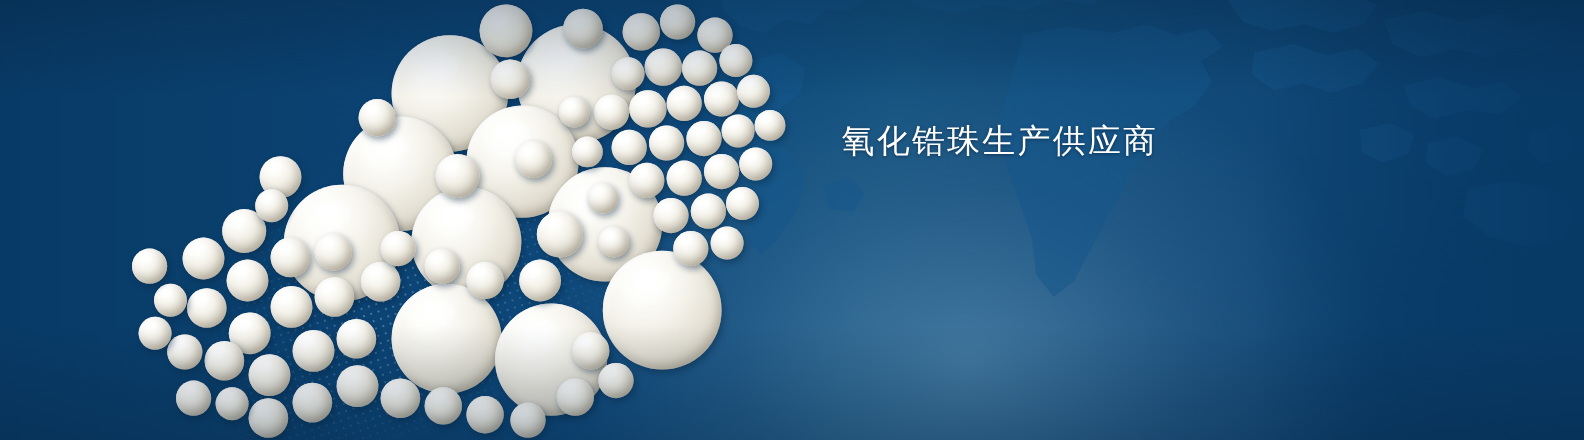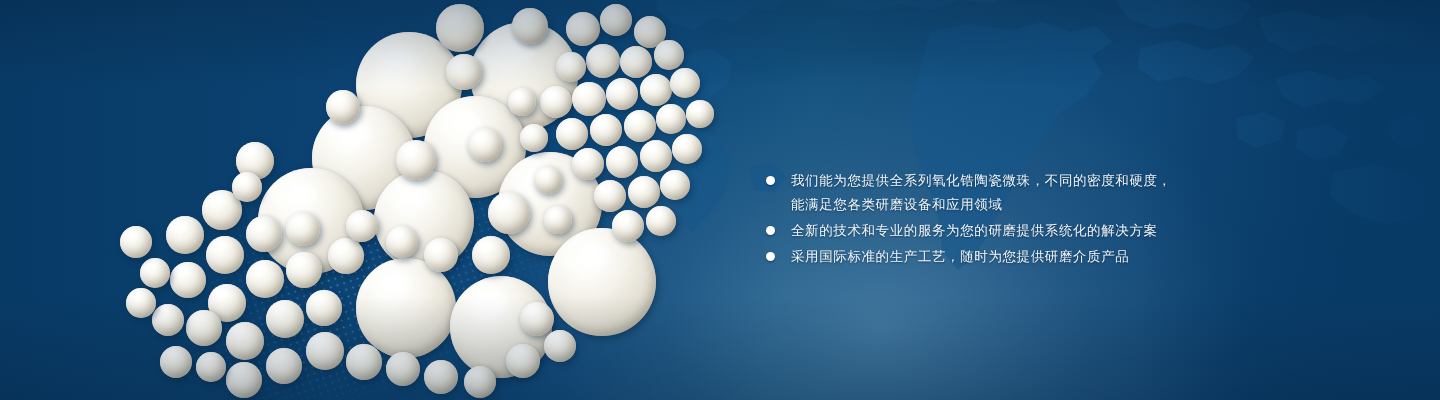--- a/index.html
+++ b/index.html
@@ -206,31 +206,17 @@
     <div class="bead" style="left:126px;top:288px;width:30px;height:30px;"></div>
     <div class="bead" style="left:160px;top:346px;width:32px;height:32px;"></div>
     <div class="bead" style="left:196px;top:352px;width:30px;height:30px;"></div>
     <div class="bead" style="left:120px;top:226px;width:32px;height:32px;"></div>
     <div class="bead" style="left:232px;top:172px;width:30px;height:30px;"></div>
   </div>
 
   <div class="bg-vignette"></div>
 
   <div class="content">
-
-    <ul class="bullets">
-      <li class="bullet">
-        <span class="dot"></span>
-        <span>我们能为您提供全系列氧化锆陶瓷微珠，不同的密度和硬度，</span>
-        <span class="l2">能满足您各类研磨设备和应用领域</span>
-      </li>
-      <li class="bullet">
-        <span class="dot"></span>
-        <span>全新的技术和专业的服务为您的研磨提供系统化的解决方案</span>
-      </li>
-      <li class="bullet">
-        <span class="dot"></span>
-        <span>采用国际标准的生产工艺，随时为您提供研磨介质产品</span>
-      </li>
-    </ul>
+    <div class="headline">氧化锆珠生产供应商</div>
+
   </div>
 
 </div>
 
 </body></html>

